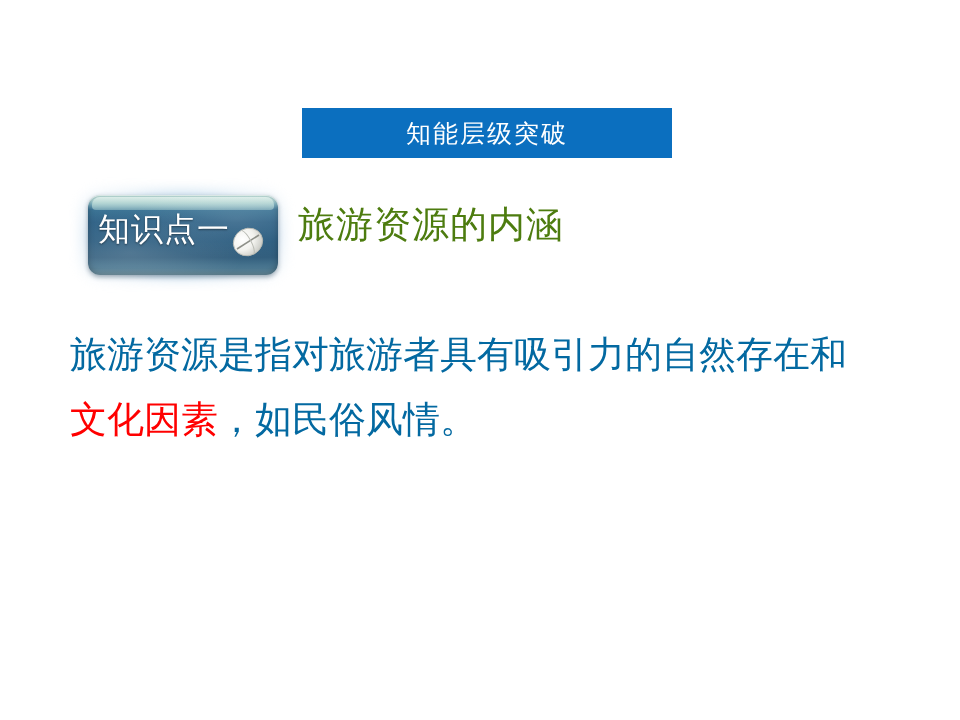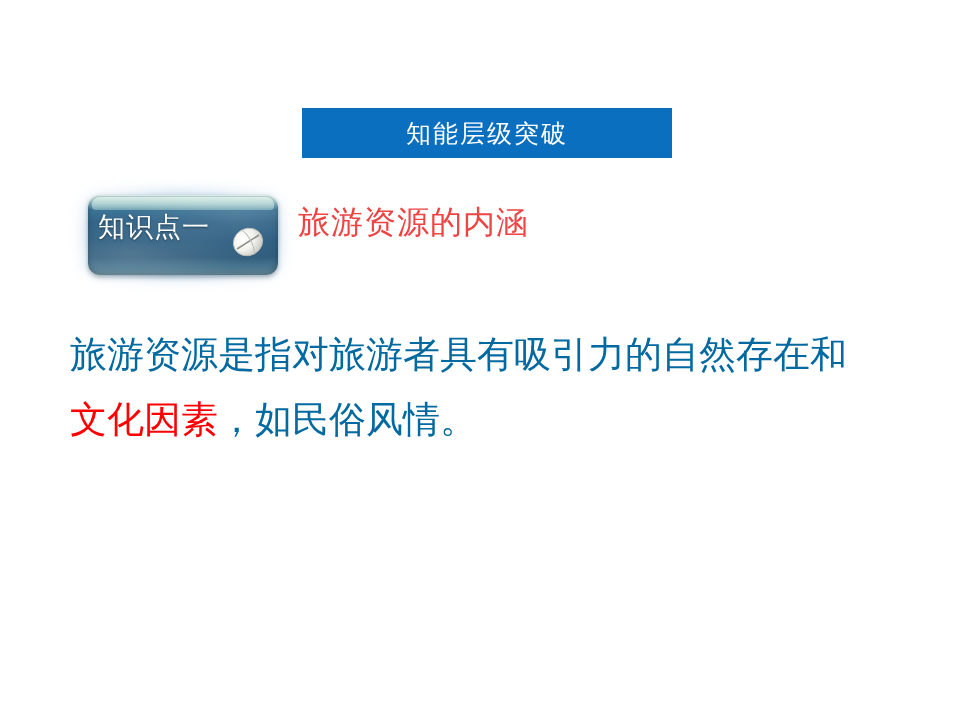--- a/index.html
+++ b/index.html
@@ -112,21 +112,21 @@
       radial-gradient(ellipse at 78% 30%, rgba(255,255,255,0.14) 0%, rgba(255,255,255,0) 50%);
     pointer-events: none;
   }
   #kp-badge-label {
     position: absolute;
     left: 10px;
     top: 18px;
     width: 150px;
     color: #ffffff;
     font-family: "DejaVu Sans", sans-serif;
-    font-size: 27px;
+    font-size: 32px;
     line-height: 1;
     letter-spacing: 1px;
     text-shadow: 0 1px 2px rgba(0,0,0,0.45);
     white-space: nowrap;
     z-index: 3;
   }
   
   #kp-badge-orb {
     position: absolute;
     right: 12px;
@@ -134,23 +134,23 @@
     width: 36px;
     height: 34px;
     z-index: 4;
   }
 
   
   #topic-heading {
     position: absolute;
     left: 298px;
     top: 206px;
-    color: #ef4444;
+    color: #4d7c0f;
     font-family: "DejaVu Serif", serif;
-    font-size: 32px;
+    font-size: 37px;
     line-height: 1;
     letter-spacing: 1px;
     white-space: nowrap;
   }
 
   
   #body-text {
     position: absolute;
     left: 70px;
     top: 322px;

